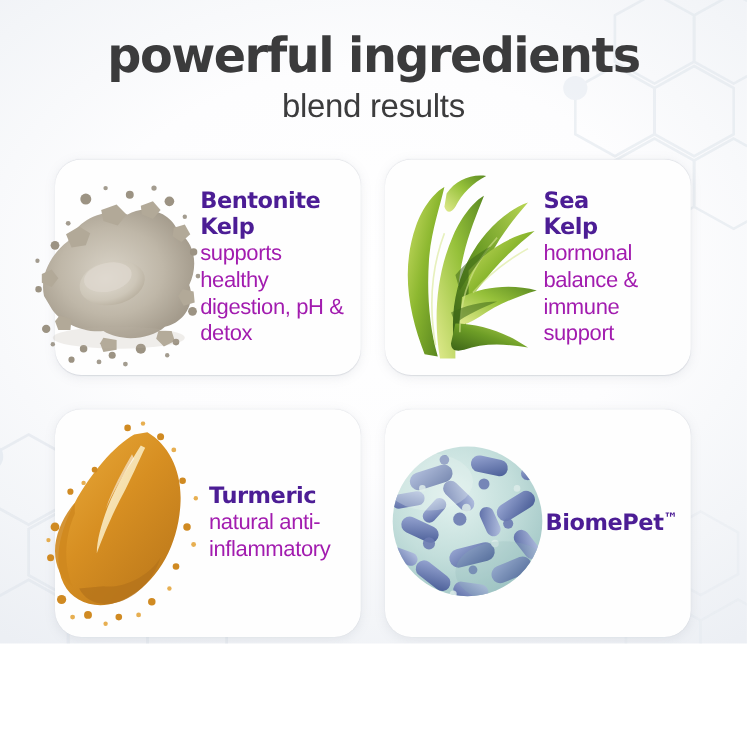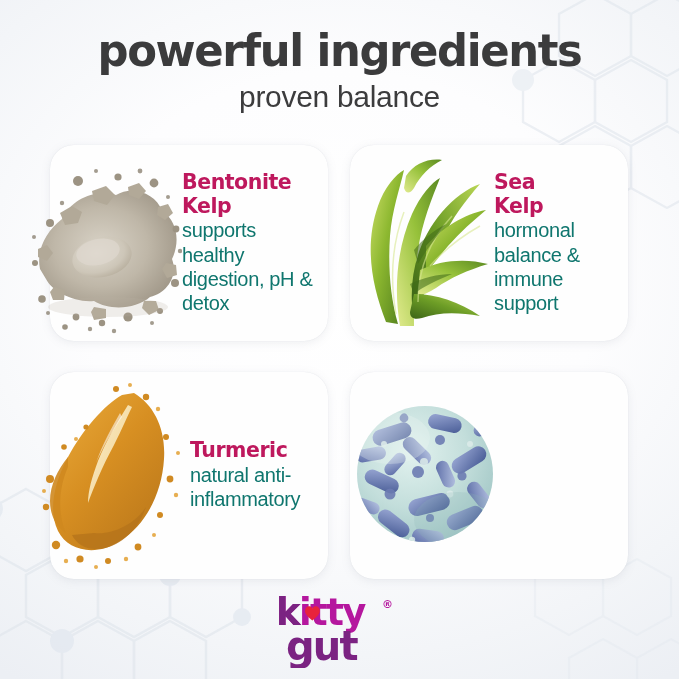--- a/index.html
+++ b/index.html
@@ -10,21 +10,21 @@
     width: 679px;
     height: 679px;
     overflow: hidden;
     font-family: "Liberation Sans", sans-serif;
     background: #ffffff;
   }
 
   #poster {
     position: relative;
     width: 679px;
-    height: 679px;
+    height: 585px;
     background:
       radial-gradient(ellipse 85% 70% at 50% 42%, #ffffff 0%, #fdfdfe 45%, #f3f5f8 78%, #eceff4 100%);
     overflow: hidden;
   }
 
   
   .hexfield {
     position: absolute;
     pointer-events: none;
     opacity: 0.55;
@@ -97,35 +97,35 @@
   .copy {
     position: relative;
     flex: 1 1 auto;
     padding-right: 6px;
   }
   .ing-name {
     font-family: "DejaVu Sans", sans-serif;
     font-weight: 700;
     font-size: 20.5px;
     letter-spacing: -0.45px;
-    color: #be185d;
+    color: #4c1d95;
     line-height: 1.16;
     margin: 0;
   }
   .ing-name .tm {
     font-size: 13px;
     vertical-align: 0.55em;
     letter-spacing: -0.5px;
   }
   .ing-desc {
     font-family: "Liberation Sans", sans-serif;
     font-weight: 400;
     font-size: 20px;
     letter-spacing: -0.35px;
-    color: #0f766e;
+    color: #a21caf;
     line-height: 1.21;
     margin: 0;
   }
 
   
   .logo {
     position: absolute;
     left: 0; right: 0;
     top: 592px;
     text-align: center;
@@ -183,21 +183,21 @@
     <g fill="none" stroke="#e1e7ee" stroke-width="2.3">
       <polygon points="70,20 104,39 104,77 70,96 36,77 36,39"></polygon>
       <polygon points="138,20 172,39 172,77 138,96 104,77 104,39"></polygon>
       <polygon points="104,100 138,119 138,157 104,176 70,157 70,119"></polygon>
       <polygon points="172,100 206,119 206,157 172,176 138,157 138,119"></polygon>
     </g>
   </svg>
 
   <div class="title-wrap">
     <h1 class="main-title">powerful ingredients</h1>
-    <h2 class="sub-title">proven balance</h2>
+    <h2 class="sub-title">blend results</h2>
   </div>
 
   <div class="grid">
 
     <div class="card card-r1 card-left">
       <div class="card-inner">
         <div class="art art-clay">
           <svg viewBox="0 0 150 185" width="150" height="185" aria-hidden="true">
             <defs>
               <radialGradient id="clayBody" cx="45%" cy="48%" r="62%">
@@ -455,20 +455,21 @@
                 <circle cx="116" cy="44" r="3"></circle>
                   <circle cx="40" cy="140" r="2.8"></circle>
               </g>
 
               <ellipse cx="36" cy="38" rx="40" ry="26" fill="#eaf6f3" opacity="0.3"></ellipse>
               <ellipse cx="104" cy="120" rx="44" ry="28" fill="#8fb8b8" opacity="0.22"></ellipse>
             </g>
           </svg>
         </div>
         <div class="copy">
+          <p class="ing-name"><span>BiomePet</span><span class="tm">™</span></p>
         </div>
       </div>
     </div>
 
   </div>
 
   <div class="logo">
     <svg width="132" height="76" viewBox="0 0 132 76" aria-hidden="true">
       <text id="logo-word1" x="2" y="33" font-family="DejaVu Sans, sans-serif" font-weight="700" font-size="37" letter-spacing="-1.6" fill="#b5179e">kitty</text>
       <text id="logo-k" x="2" y="33" font-family="DejaVu Sans, sans-serif" font-weight="700" font-size="37" letter-spacing="-1.6" fill="#7b2382">k</text>

